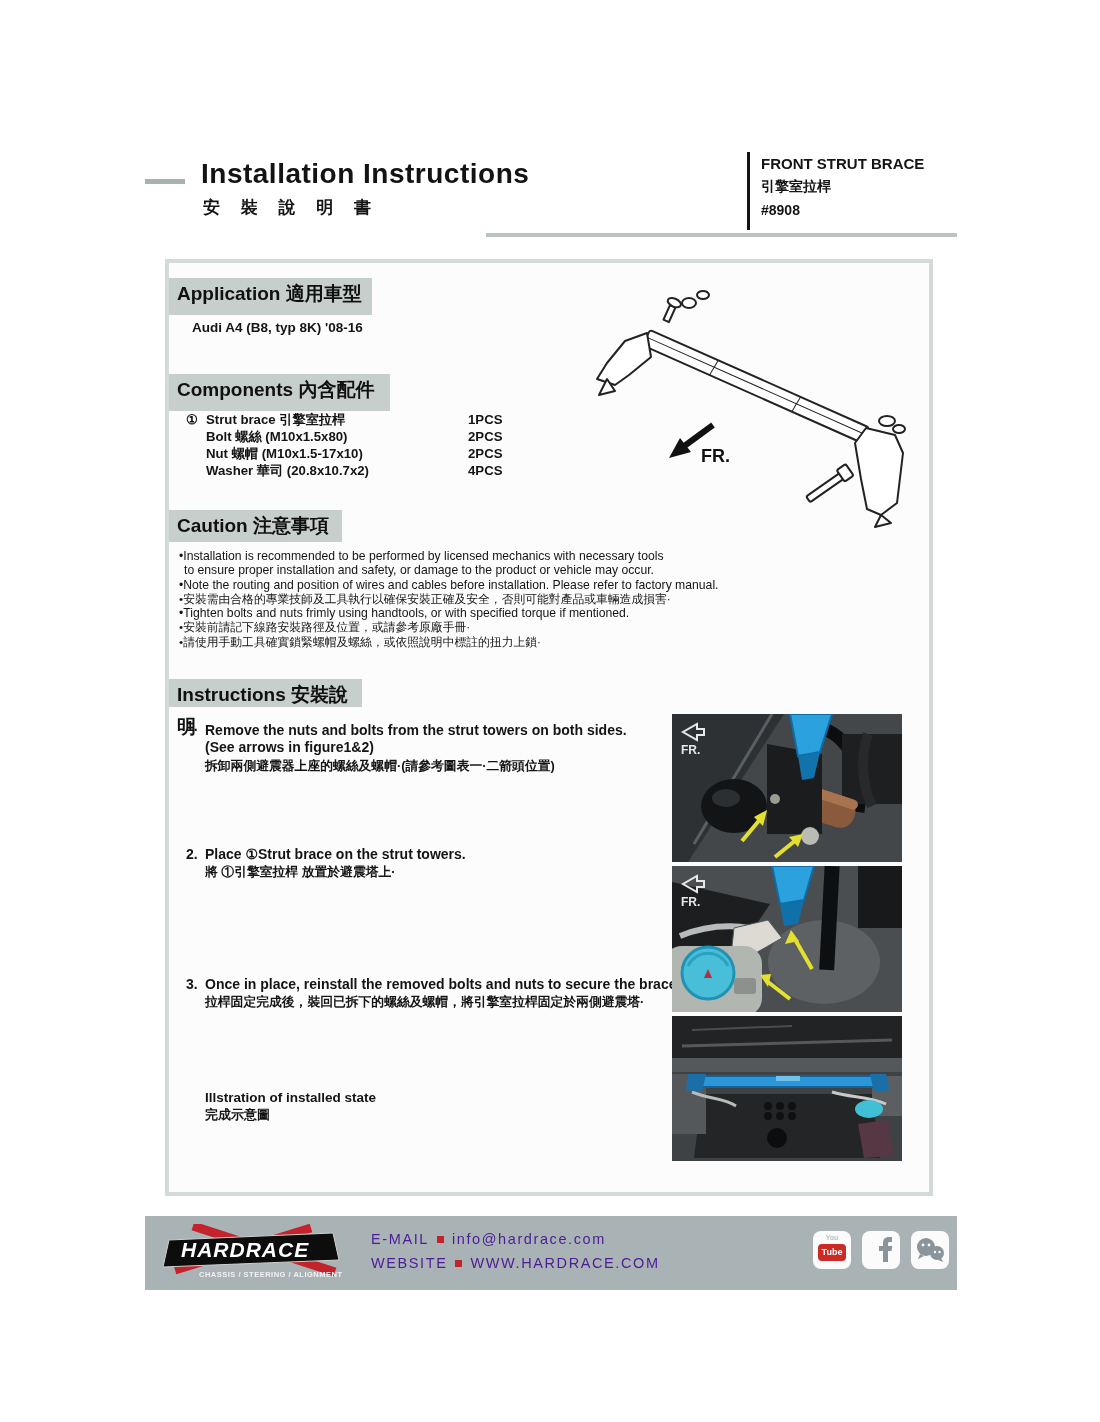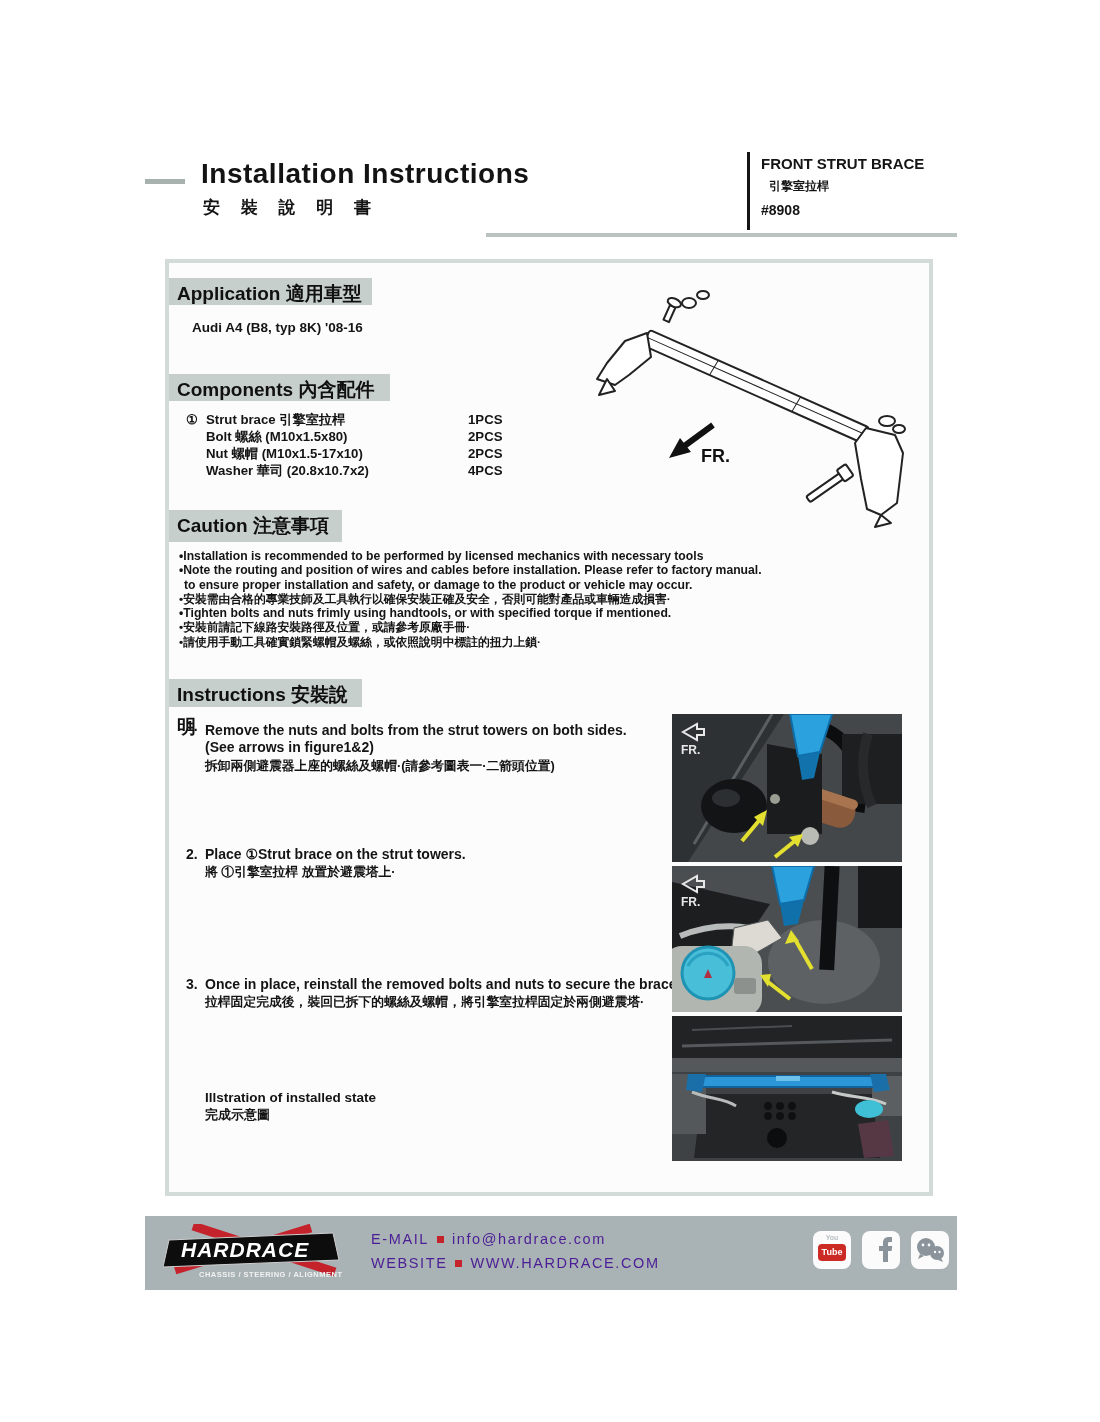--- a/index.html
+++ b/index.html
@@ -6,44 +6,44 @@
   .page{position:relative;width:1100px;height:1422px;background:#ffffff;
         font-family:"Liberation Sans",sans-serif;color:#141414;overflow:hidden;}
   .abs{position:absolute;}
 
   
   .hdr-dash{left:145px;top:179px;width:40px;height:5px;background:#a7b1ae;}
   .hdr-title{left:201px;top:158px;font-size:28px;font-weight:bold;letter-spacing:.5px;color:#131313;}
   .hdr-sub{left:203px;top:196px;font-size:17px;font-weight:bold;letter-spacing:8px;}
   .prod-divider{left:747px;top:152px;width:3px;height:78px;background:#141414;}
   .prod-name{left:761px;top:155px;font-size:15px;font-weight:bold;}
-  .prod-zh{left:761px;top:178px;font-size:12px;font-weight:bold;margin-left:8px;}
+  .prod-zh{left:761px;top:178px;font-size:14px;font-weight:bold;}
   .prod-no{left:761px;top:202px;font-size:14px;font-weight:bold;}
   .hdr-rule{left:486px;top:233px;width:471px;height:4px;background:#b9c3c0;}
 
   
   .panel{left:165px;top:259px;width:768px;height:937px;border:4px solid #d2dbd8;
          background:#fbfcfb;box-sizing:border-box;}
-  .bar{height:27px;line-height:31px;background:#c7cfcc;font-size:19px;font-weight:bold;
+  .bar{height:37px;line-height:31px;background:#c7cfcc;font-size:19px;font-weight:bold;
        padding-left:8px;box-sizing:border-box;color:#101010;}
   .bar-app{left:169px;top:278px;width:203px;}
   .bar-comp{left:169px;top:374px;width:221px;}
   .bar-caution{left:169px;top:510px;width:173px;height:32px;line-height:32px;}
   .bar-instr{left:169px;top:679px;width:193px;height:28px;line-height:32px;}
 
   .vehicle{left:192px;top:320px;font-size:13.5px;font-weight:bold;}
 
   .comp-list{left:186px;top:411px;width:340px;}
   .comp-row{display:flex;height:17px;line-height:17px;font-size:13.2px;font-weight:bold;}
   .comp-marker{width:20px;}
   .comp-name{width:262px;}
   .comp-qty{width:50px;}
 
   .caution-list{left:179px;top:549px;width:520px;}
-  .cl{line-height:14.3px;font-size:12.2px;font-weight:bold;white-space:nowrap;}
+  .cl{line-height:14.3px;font-size:12.2px;font-weight:normal;white-space:nowrap;}
   .cl.cont{padding-left:5px;}
   .cl.zh{font-size:11.8px;}
 
   .step-num{font-size:14px;font-weight:bold;}
   .n1{left:186px;top:718px;} .n2{left:186px;top:846px;} .n3{left:186px;top:976px;}
   .step-lines{left:205px;width:480px;}
   .s1{top:722px;} .s2{top:846px;} .s3{top:976px;}
   .sl{line-height:17.3px;font-size:14px;font-weight:bold;white-space:nowrap;}
   .sl.zh{font-size:12.8px;}
   .footnote{left:205px;top:1089px;}
@@ -109,22 +109,22 @@
     <div class="comp-row">
       <span class="comp-marker"></span>
       <span class="comp-name">Washer 華司 (20.8x10.7x2)</span>
       <span class="comp-qty">4PCS</span>
     </div>
   </div>
 
   <div class="abs bar bar-caution">Caution 注意事項</div>
   <div class="abs caution-list">
     <div class="cl">•Installation is recommended to be performed by licensed mechanics with necessary tools</div>
+    <div class="cl cont">to ensure proper installation and safety, or damage to the product or vehicle may occur.</div>
     <div class="cl">•Note the routing and position of wires and cables before installation. Please refer to factory manual.</div>
-    <div class="cl cont">to ensure proper installation and safety, or damage to the product or vehicle may occur.</div>
     <div class="cl zh">•安裝需由合格的專業技師及工具執行以確保安裝正確及安全，否則可能對產品或車輛造成損害·</div>
     <div class="cl">•Tighten bolts and nuts frimly using handtools, or with specified torque if mentioned.</div>
     <div class="cl zh">•安裝前請記下線路安裝路徑及位置，或請參考原廠手冊·</div>
     <div class="cl zh">•請使用手動工具確實鎖緊螺帽及螺絲，或依照說明中標註的扭力上鎖·</div>
   </div>
 
   <div class="abs bar bar-instr">Instructions 安裝說明</div>
 
   <div class="abs step-num n1">1.</div>
   <div class="abs step-lines s1">

